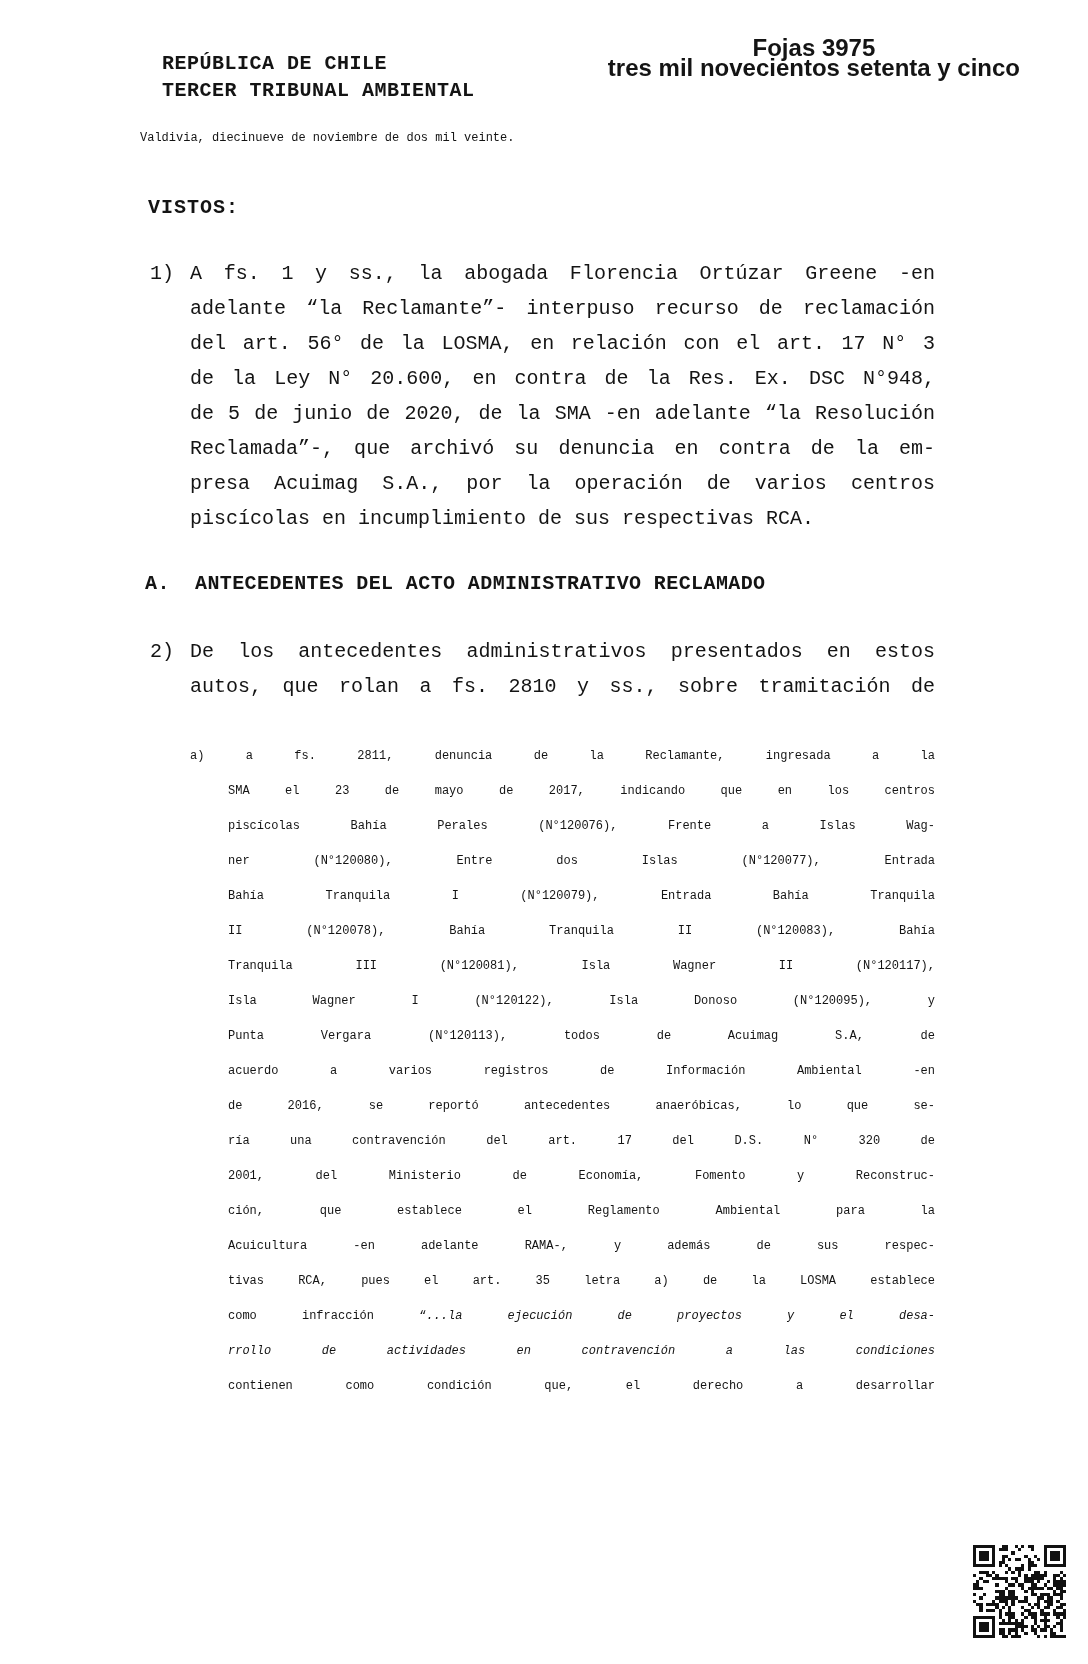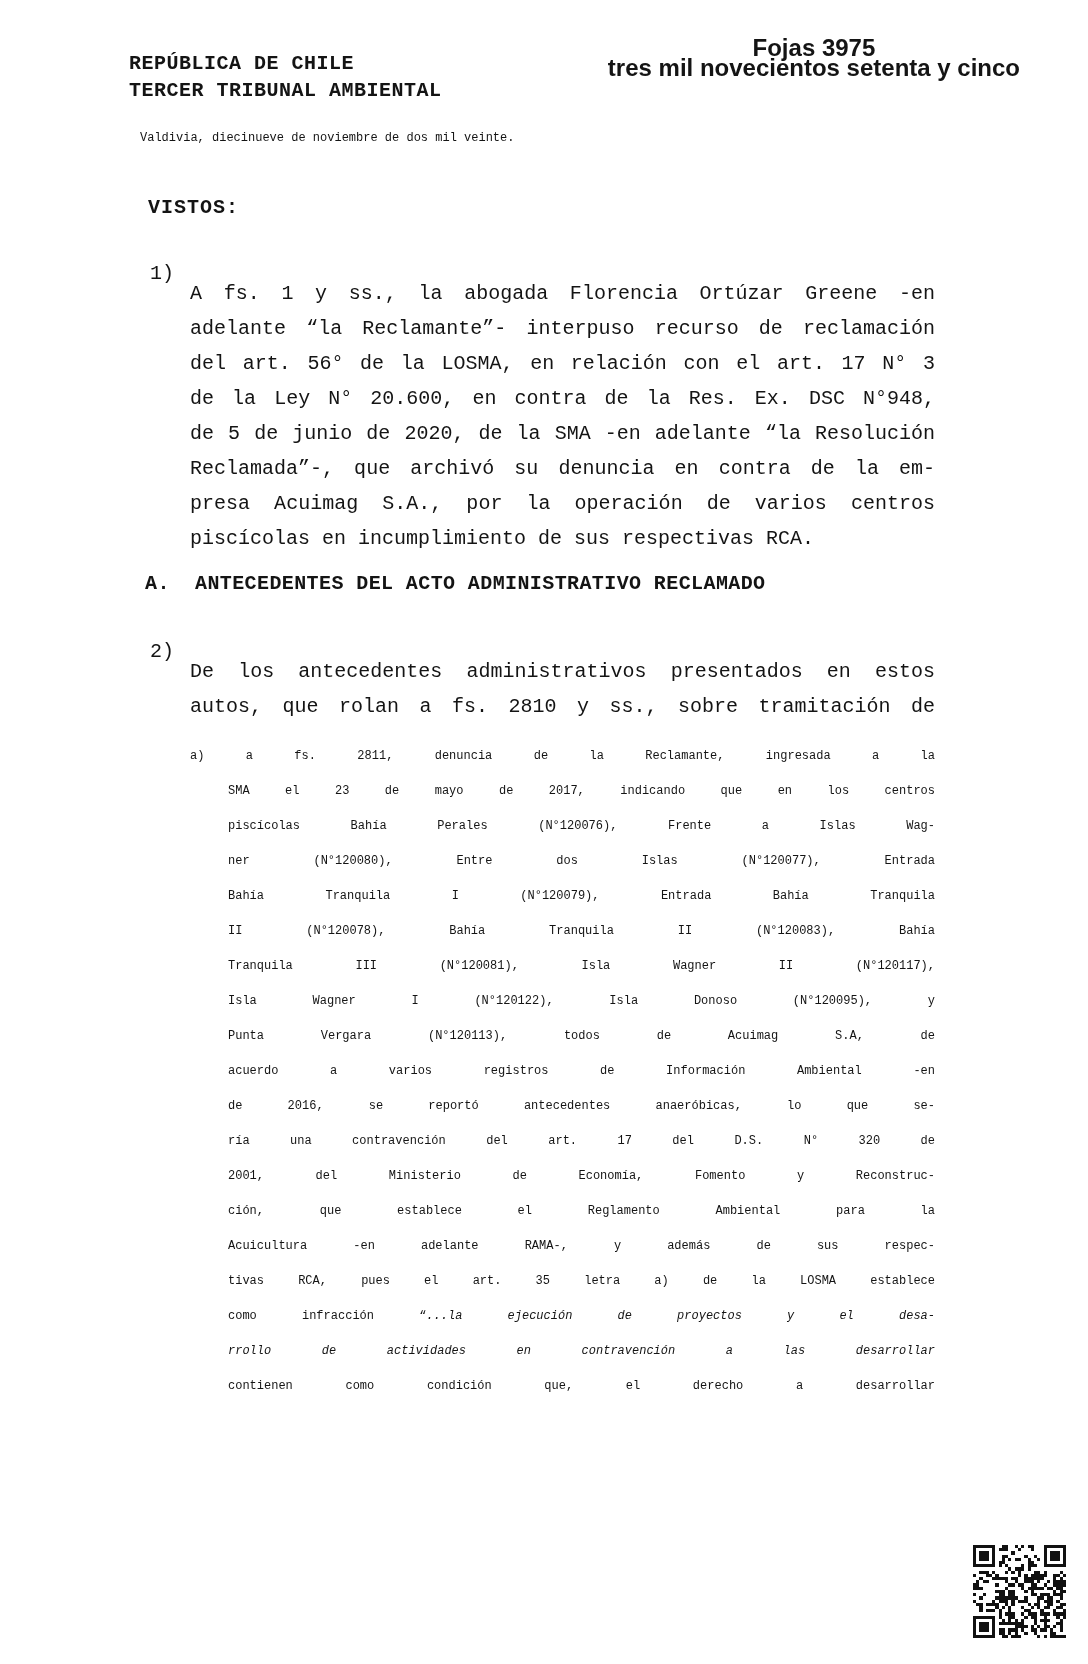--- a/index.html
+++ b/index.html
@@ -7,21 +7,21 @@
     position:relative;
     width:1088px;height:1664px;
     margin:0 auto;
     background:#ffffff;
     color:#141414;
     font-family:"Liberation Mono", monospace;
     overflow:hidden;
   }
   
   .org{
-    position:absolute;left:129px;top:50px;
+    position:absolute;left:162px;top:50px;
     font-size:20px;line-height:27px;font-weight:bold;letter-spacing:.5px;
     white-space:nowrap;
   }
   .stamp{
     position:absolute;right:68px;top:38px;
     text-align:center;
     font-family:"Liberation Sans", sans-serif;
     font-size:24px;line-height:20px;font-weight:700;
     white-space:nowrap;
   }
@@ -29,21 +29,21 @@
     position:absolute;left:140px;top:121px;
     font-size:12px;line-height:35px;white-space:nowrap;
   }
   .h-vistos{
     position:absolute;left:148px;top:190px;
     font-size:20px;line-height:35px;font-weight:bold;letter-spacing:1px;
   }
   
   .item{position:absolute;left:140px;font-size:20px;}
   .item .marker{position:absolute;left:10px;top:0;line-height:35px;}
-  .item .lines{margin-left:50px;width:745px;margin-top:20px;}
+  .item .lines{margin-left:50px;width:745px;}
   .line{
     line-height:35px;
     text-align:justify;
     text-align-last:justify;
     text-justify:inter-word;
   }
   .line.flush{text-align-last:left;}
   .it{font-style:italic;}
   
   .sub{position:absolute;left:190px;top:739px;width:745px;font-size:12px;}
@@ -119,21 +119,21 @@
       <div class="line"><span>Isla Wagner I (N°120122), Isla Donoso (N°120095), y</span></div>
       <div class="line"><span>Punta Vergara (N°120113), todos de Acuimag S.A, de</span></div>
       <div class="line"><span>acuerdo a varios registros de Información Ambiental -en</span></div>
       <div class="line"><span>de 2016, se reportó antecedentes anaeróbicas, lo que se-</span></div>
       <div class="line"><span>ría una contravención del art. 17 del D.S. N° 320 de</span></div>
       <div class="line"><span>2001, del Ministerio de Economía, Fomento y Reconstruc-</span></div>
       <div class="line"><span>ción, que establece el Reglamento Ambiental para la</span></div>
       <div class="line"><span>Acuicultura -en adelante RAMA-, y además de sus respec-</span></div>
       <div class="line"><span>tivas RCA, pues el art. 35 letra a) de la LOSMA establece</span></div>
       <div class="line"><span>como infracción “</span><span class="it">...la ejecución de proyectos y el desa-</span></div>
-      <div class="line"><span class="it">rrollo de actividades en contravención a las desarrollar</span></div>
+      <div class="line"><span class="it">rrollo de actividades en contravención a las condiciones</span></div>
       <div class="line"><span>contienen como condición que, el derecho a desarrollar</span></div>
     </div>
 
   <svg id="qr" width="95" height="93" viewBox="0 0 29 29" shape-rendering="crispEdges">
       <rect x="0" y="0" width="29" height="29" fill="#ffffff"></rect>
       <rect x="0" y="0" width="7" height="7" fill="#111"></rect>
       <rect x="1" y="1" width="5" height="5" fill="#fff"></rect>
       <rect x="2" y="2" width="3" height="3" fill="#111"></rect>
       <rect x="22" y="0" width="7" height="7" fill="#111"></rect>
       <rect x="23" y="1" width="5" height="5" fill="#fff"></rect>

